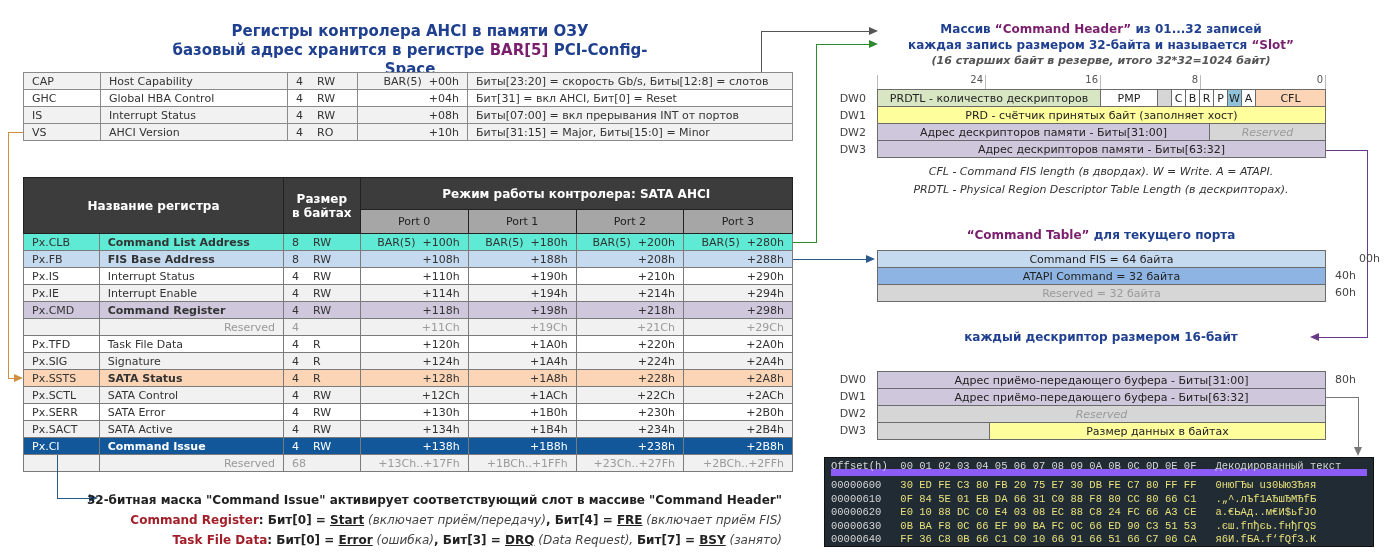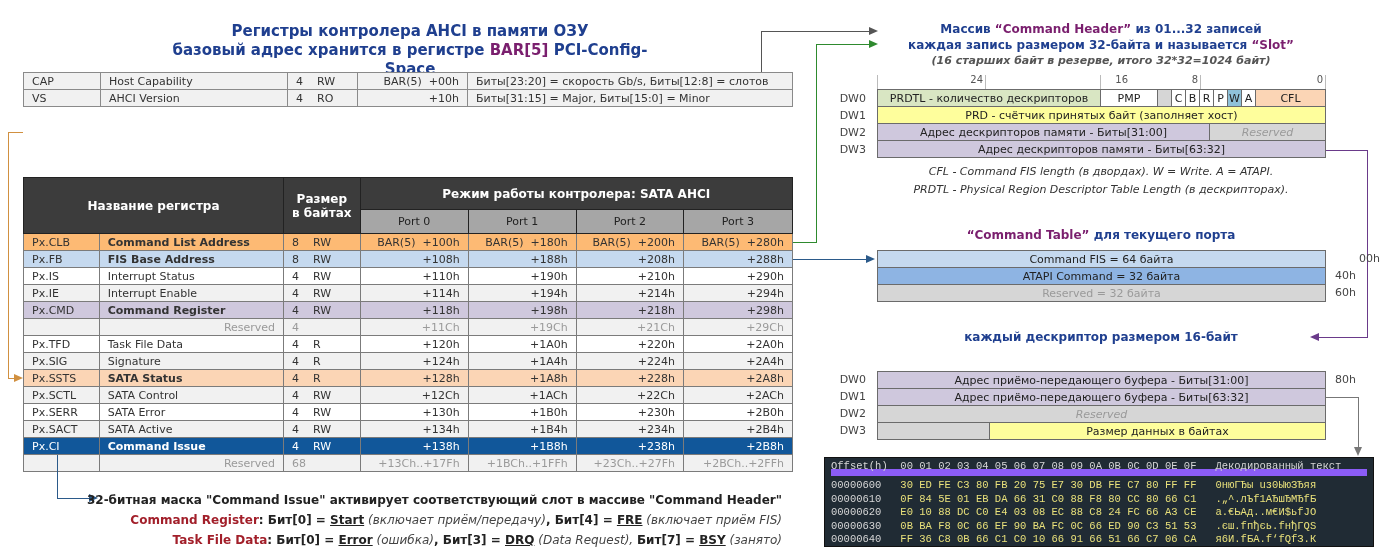--- a/index.html
+++ b/index.html
@@ -13,21 +13,21 @@
 
   table { border-collapse: collapse; }
   td, th { font-family: "DejaVu Sans", sans-serif; font-size: 11px; height: 17px; padding: 0 8px;
            border: 1px solid #7b7b7b; white-space: nowrap; }
 
   #top-table { left: 23px; top: 72px; width: 770px; }
   #top-table td { border-color: #8a8a8a; color: #333; margin-top: 45px; }
   .r-odd td { background: #f1f1f1; }
   .r-even td { background: #ffffff; }
   .r-orange td { background: #fbd5b5; }
-  .r-green td { background: #fdba74; }
+  .r-green td { background: #5eead4; }
   .r-blue td { background: #c5d9ef; }
   .r-purple td { background: #cfc8dd; }
   .r-navy td { background: #11579a; color: #fff !important; }
   .right { text-align: right; }
   .gray-txt { color: #9a9a9a !important; }
 
   #main-table { left: 23px; top: 177px; width: 770px; }
   #main-table th { background: #3c3c3c; color: #ffffff; font-weight: bold; font-size: 12px; border-color: #222; }
   #main-table th.port { background: #a6a6a6; color: #222; font-weight: normal; font-size: 11px; height: 24px; }
   #main-table td { color: #333; }
@@ -73,20 +73,34 @@
       <col style="width:110px">
       <col>
     </colgroup>
   <tbody id="top-body">
       <tr class="r-odd">
         <td>CAP</td>
         <td>Host Capability</td>
         <td><span>4</span><span style="display:inline-block;width:14px"></span><span>RW</span></td>
         <td class="right" style="white-space:pre">BAR(5)  +00h</td>
         <td>Биты[23:20] = скорость Gb/s, Биты[12:8] = слотов</td>
+      </tr>
+      <tr class="r-even">
+        <td>GHC</td>
+        <td>Global HBA Control</td>
+        <td><span>4</span><span style="display:inline-block;width:14px"></span><span>RW</span></td>
+        <td class="right" style="white-space:pre">+04h</td>
+        <td>Бит[31] = вкл AHCI, Бит[0] = Reset</td>
+      </tr>
+      <tr class="r-odd">
+        <td>IS</td>
+        <td>Interrupt Status</td>
+        <td><span>4</span><span style="display:inline-block;width:14px"></span><span>RW</span></td>
+        <td class="right" style="white-space:pre">+08h</td>
+        <td>Биты[07:00] = вкл прерывания INT от портов</td>
       </tr>
       <tr class="r-odd">
         <td>VS</td>
         <td>AHCI Version</td>
         <td><span>4</span><span style="display:inline-block;width:14px"></span><span>RO</span></td>
         <td class="right" style="white-space:pre">+10h</td>
         <td>Биты[31:15] = Major, Биты[15:0] = Minor</td>
       </tr>
     </tbody>
 </table>
@@ -275,21 +289,21 @@
   <div><span>Массив </span><span class="hl">“Command Header”</span><span> из 01...32 записей</span></div>
   <div><span>каждая запись размером 32-байта и называется </span><span class="hl">“Slot”</span></div>
   <div class="subtitle-gray">(16 старших байт в резерве, итого 32*32=1024 байт)</div>
 </div>
 <div class="tickline" style="left:877px; top:75px;"></div>
 <div class="tickline" style="left:985px; top:75px;"></div>
 <div class="tickline" style="left:1100px; top:75px;"></div>
 <div class="tickline" style="left:1200px; top:75px;"></div>
 <div class="tickline" style="left:1325px; top:75px;"></div>
 <div class="tick" style="left:955px; top:74px; width:28px;">24</div>
-<div class="tick" style="left:1100px; top:74px; width:28px;">16</div>
+<div class="tick" style="left:1070px; top:74px; width:28px;">16</div>
 <div class="tick" style="left:1170px; top:74px; width:28px;">8</div>
 <div class="tick" style="left:1295px; top:74px; width:28px;">0</div>
 
 <div class="dwlbl" style="left:826px; top:92px;">DW0</div>
 <div class="dwlbl" style="left:826px; top:109px;">DW1</div>
 <div class="dwlbl" style="left:826px; top:126px;">DW2</div>
 <div class="dwlbl" style="left:826px; top:143px;">DW3</div>
 
 <div class="box" style="left:877px; top:89px; width:224px; background:#d9e6c3;">PRDTL - количество дескрипторов</div>
 <div class="box" style="left:1100px; top:89px; width:58px; background:#fff;">PMP</div>

